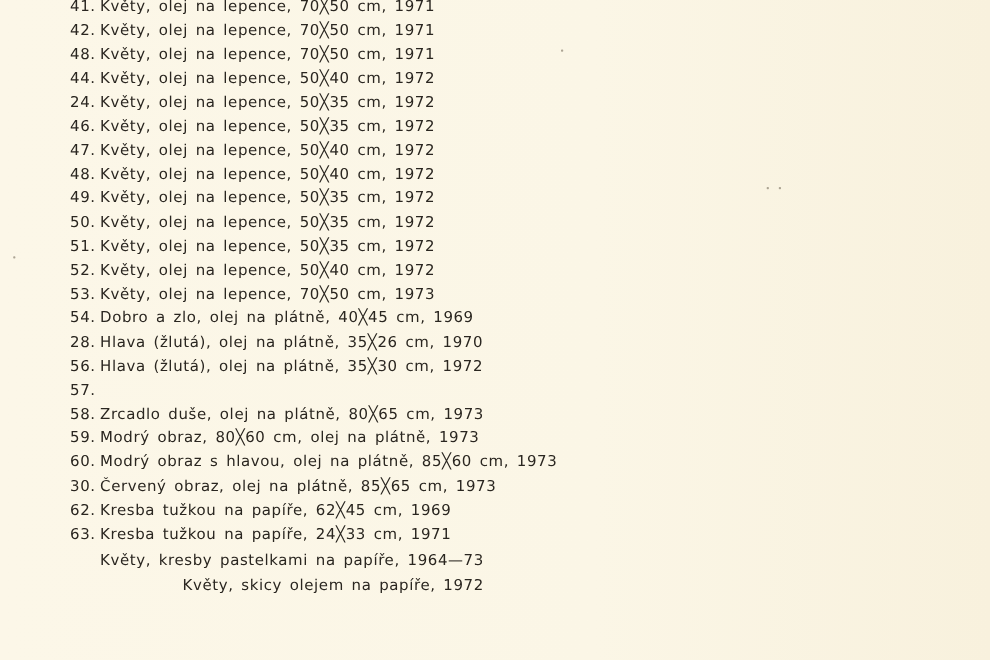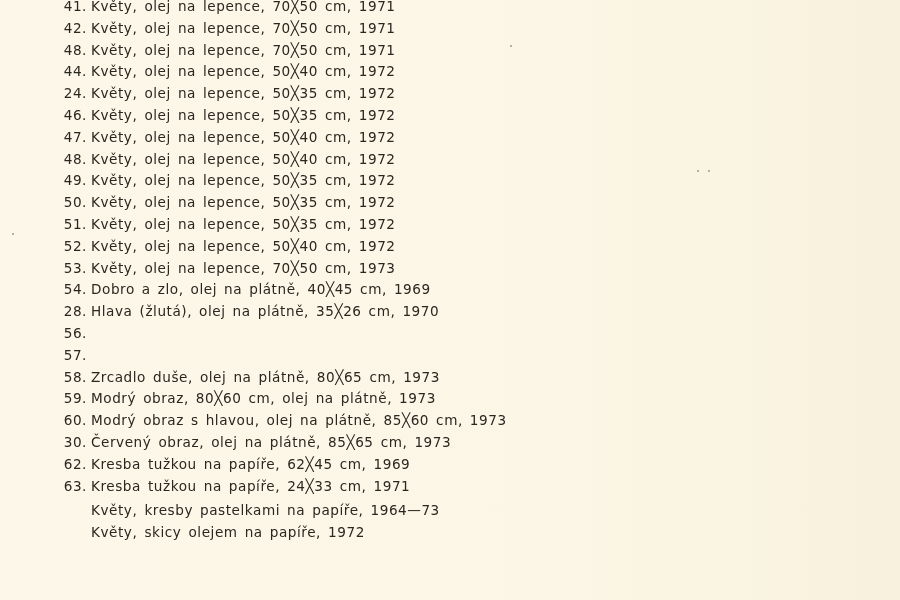--- a/index.html
+++ b/index.html
@@ -57,20 +57,21 @@
       padding: 0;
       list-style: none;
     }
     .extra-entry {
       height: 22px;
       line-height: 22px;
       font-size: 13.6px;
       letter-spacing: 0.55px;
       word-spacing: 2.2px;
       white-space: nowrap;
+      text-align: right;
     }
     .speck {
       position: absolute;
       width: 1.5px;
       height: 1.5px;
       background: #8a8170;
       border-radius: 50%;
       opacity: 0.7;
     }
   </style>
@@ -135,20 +136,21 @@
     <li class="entry">
         <span class="entry-number">54.</span>
         <span class="entry-text">Dobro a zlo, olej na plátně, 40╳45 cm, 1969</span>
       </li>
     <li class="entry">
         <span class="entry-number">28.</span>
         <span class="entry-text">Hlava (žlutá), olej na plátně, 35╳26 cm, 1970</span>
       </li>
     <li class="entry">
         <span class="entry-number">56.</span>
+        <span class="entry-text">Hlava (žlutá), olej na plátně, 35╳30 cm, 1972</span>
       </li>
     <li class="entry">
         <span class="entry-number">57.</span>
       </li>
     <li class="entry">
         <span class="entry-number">58.</span>
         <span class="entry-text">Zrcadlo duše, olej na plátně, 80╳65 cm, 1973</span>
       </li>
     <li class="entry">
         <span class="entry-number">59.</span>

